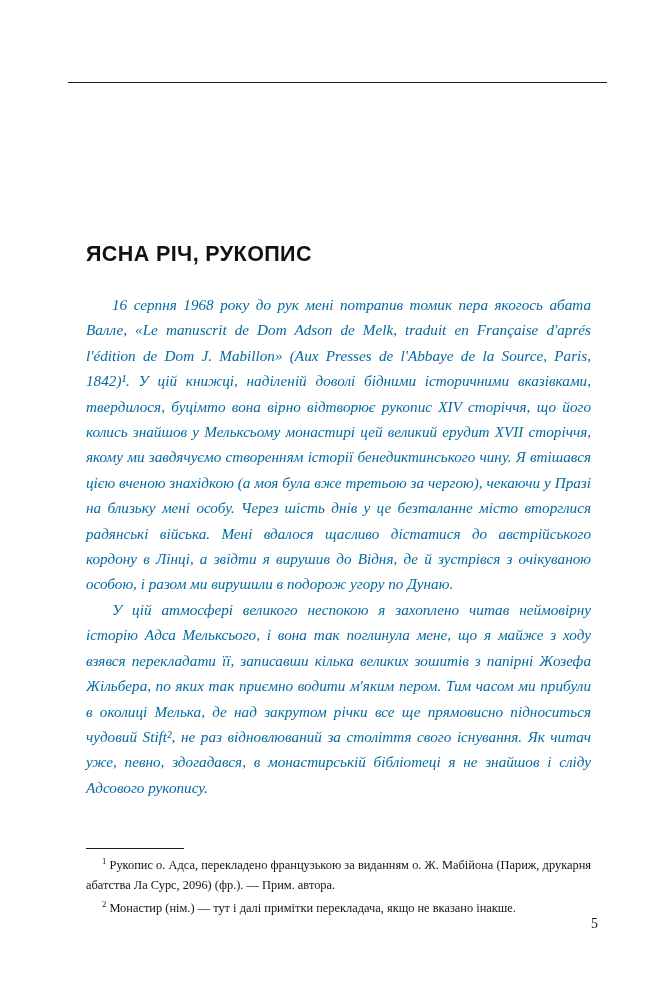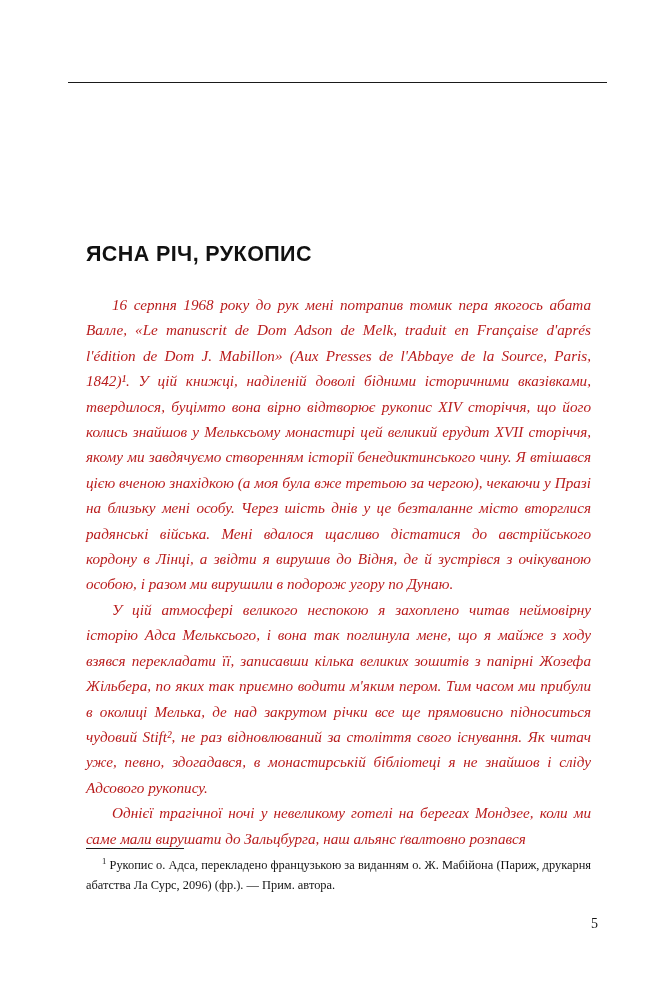--- a/index.html
+++ b/index.html
@@ -44,21 +44,21 @@
   }
   .body-text {
     position: absolute;
     left: 78px;
     top: 292px;
     width: 505px;
     font-family: "Liberation Serif", serif;
     font-style: italic;
     font-size: 15.2px;
     line-height: 25.4px;
-    color: #b91c1c;
+    color: #0369a1;
     text-align: justify;
     text-justify: inter-word;
   }
   .body-text p {
     margin: 0;
     text-indent: 26px;
   }
   .body-text p.first {
     text-indent: 26px;
   }
@@ -107,24 +107,24 @@
 
 <div class="page">
 
   <div class="top-rule"></div>
 
   <h1 class="chapter-title">ЯСНА РІЧ, РУКОПИС</h1>
 
   <div class="body-text">
     <p class="first">16 серпня 1968 року до рук мені потрапив томик пера якогось абата Валле, «Le manuscrit de Dom Adson de Melk, traduit en Française d'aprés l'édition de Dom J. Mabillon» (Aux Presses de l'Abbaye de la Source, Paris, 1842)¹. У цій книжці, наділеній доволі бідними історичними вказівками, твердилося, буцімто вона вірно відтворює рукопис XIV сторіччя, що його колись знайшов у Мельксьому монастирі цей великий ерудит XVII сторіччя, якому ми завдячуємо створенням історії бенедиктинського чину. Я втішався цією вченою знахідкою (а моя була вже третьою за чергою), чекаючи у Празі на близьку мені особу. Через шість днів у це безталанне місто вторглися радянські війська. Мені вдалося щасливо дістатися до австрійського кордону в Лінці, а звідти я вирушив до Відня, де й зустрівся з очікуваною особою, і разом ми вирушили в подорож угору по Дунаю.</p>
     <p>У цій атмосфері великого неспокою я захоплено читав неймовірну історію Адса Мельксього, і вона так поглинула мене, що я майже з ходу взявся перекладати її, записавши кілька великих зошитів з папірні Жозефа Жільбера, по яких так приємно водити м'яким пером. Тим часом ми прибули в околиці Мелька, де над закрутом річки все ще прямовисно підноситься чудовий Stift², не раз відновлюваний за століття свого існування. Як читач уже, певно, здогадався, в монастирській бібліотеці я не знайшов і сліду Адсового рукопису.</p>
-    <p>Однієї трагічної ночі у невеликому готелі на берегах Мондзее, коли ми саме мали вирушати до Зальцбурга, наш альянс ґвалтовно розпався</p>
   </div>
 
   <div class="fn-rule"></div>
 
   <div class="footnotes">
     <p><span class="fn-mark">1</span> <span>Рукопис о. Адса, перекладено французькою за виданням о. Ж. Мабійона (Париж, друкарня абатства Ла Сурс, 2096) </span><span class="italic">(фр.). — Прим. автора.</span><span></span></p>
+    <p><span class="fn-mark">2</span> <span>Монастир </span><span class="italic">(нім.)</span><span> — тут і далі примітки перекладача, якщо не вказано інакше.</span></p>
   </div>
 
   <div class="page-number">5</div>
 
 </div>
 
 </body></html>

